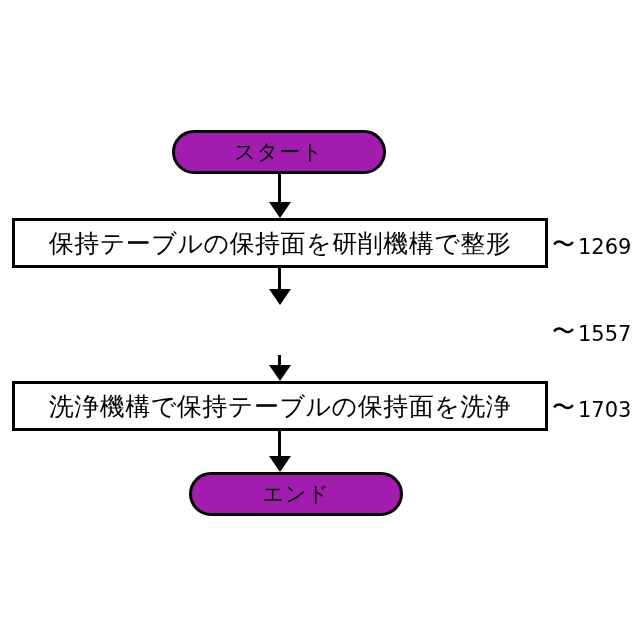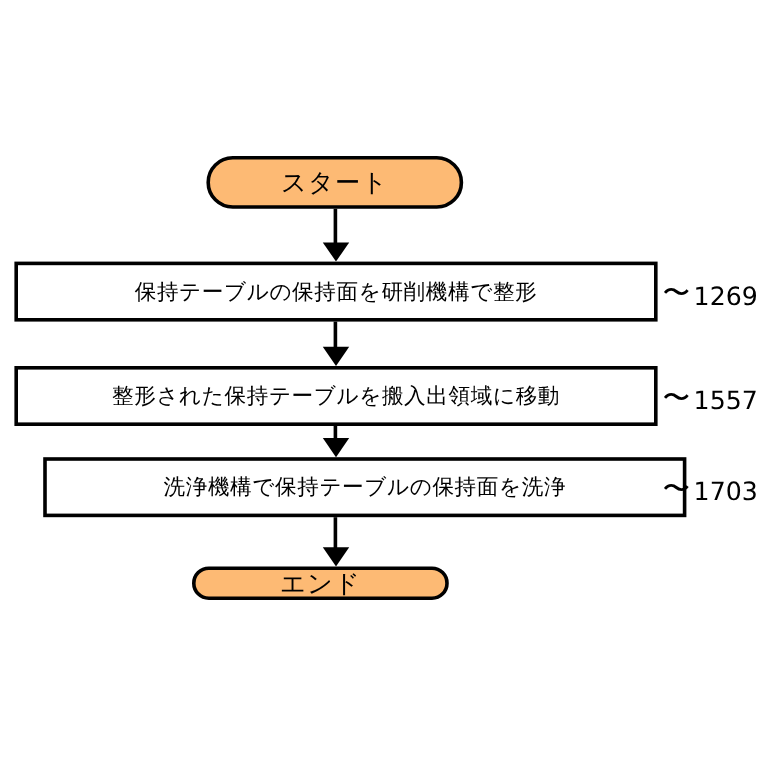--- a/index.html
+++ b/index.html
@@ -18,60 +18,60 @@
     width: 640px;
     height: 640px;
   }
 
   
   .terminator {
     position: absolute;
     box-sizing: border-box;
     border: 3px solid #000000;
     border-radius: 40px;
-    background: #fdba74;
+    background: #a21caf;
     display: flex;
     align-items: center;
     justify-content: center;
     font-size: 21px;
     color: #000000;
     letter-spacing: 1px;
   }
   #node-start {
     left: 172px;
     top: 130px;
     width: 214px;
     height: 44px;
   }
   #node-end {
-    left: 160px;
+    left: 189px;
     top: 472px;
     width: 214px;
-    height: 28px;
+    height: 44px;
   }
 
   
   .process {
     position: absolute;
     box-sizing: border-box;
     border: 3px solid #000000;
     background: #ffffff;
     display: flex;
     align-items: center;
     justify-content: center;
-    font-size: 18px;
+    font-size: 25px;
     color: #000000;
     letter-spacing: 0.5px;
     left: 12px;
     width: 536px;
     height: 50px;
   }
   #node-1001 { top: 218px; }
   #node-1002 { top: 305px; }
-  #node-1003 { top: 381px; margin-left: 24px; }
+  #node-1003 { top: 381px; }
 
   
   .connector {
     position: absolute;
     left: 278px;
     width: 3px;
     background: #000000;
   }
   #conn-start-1001 { top: 174px; height: 30px; }
   #conn-1001-1002 { top: 268px; height: 23px; }
@@ -128,23 +128,20 @@
   </div>
 
   <div class="callout" id="callout-1001">
     <span class="tilde">〜</span>
     <span>1269</span>
   </div>
 
   <div class="connector" id="conn-1001-1002"></div>
   <div class="arrowhead" id="arrow-1002"></div>
 
-  <div class="process" id="node-1002">
-    <span>整形された保持テーブルを搬入出領域に移動</span>
-  </div>
 
   <div class="callout" id="callout-1002">
     <span class="tilde">〜</span>
     <span>1557</span>
   </div>
 
   <div class="connector" id="conn-1002-1003"></div>
   <div class="arrowhead" id="arrow-1003"></div>
 
   <div class="process" id="node-1003">

